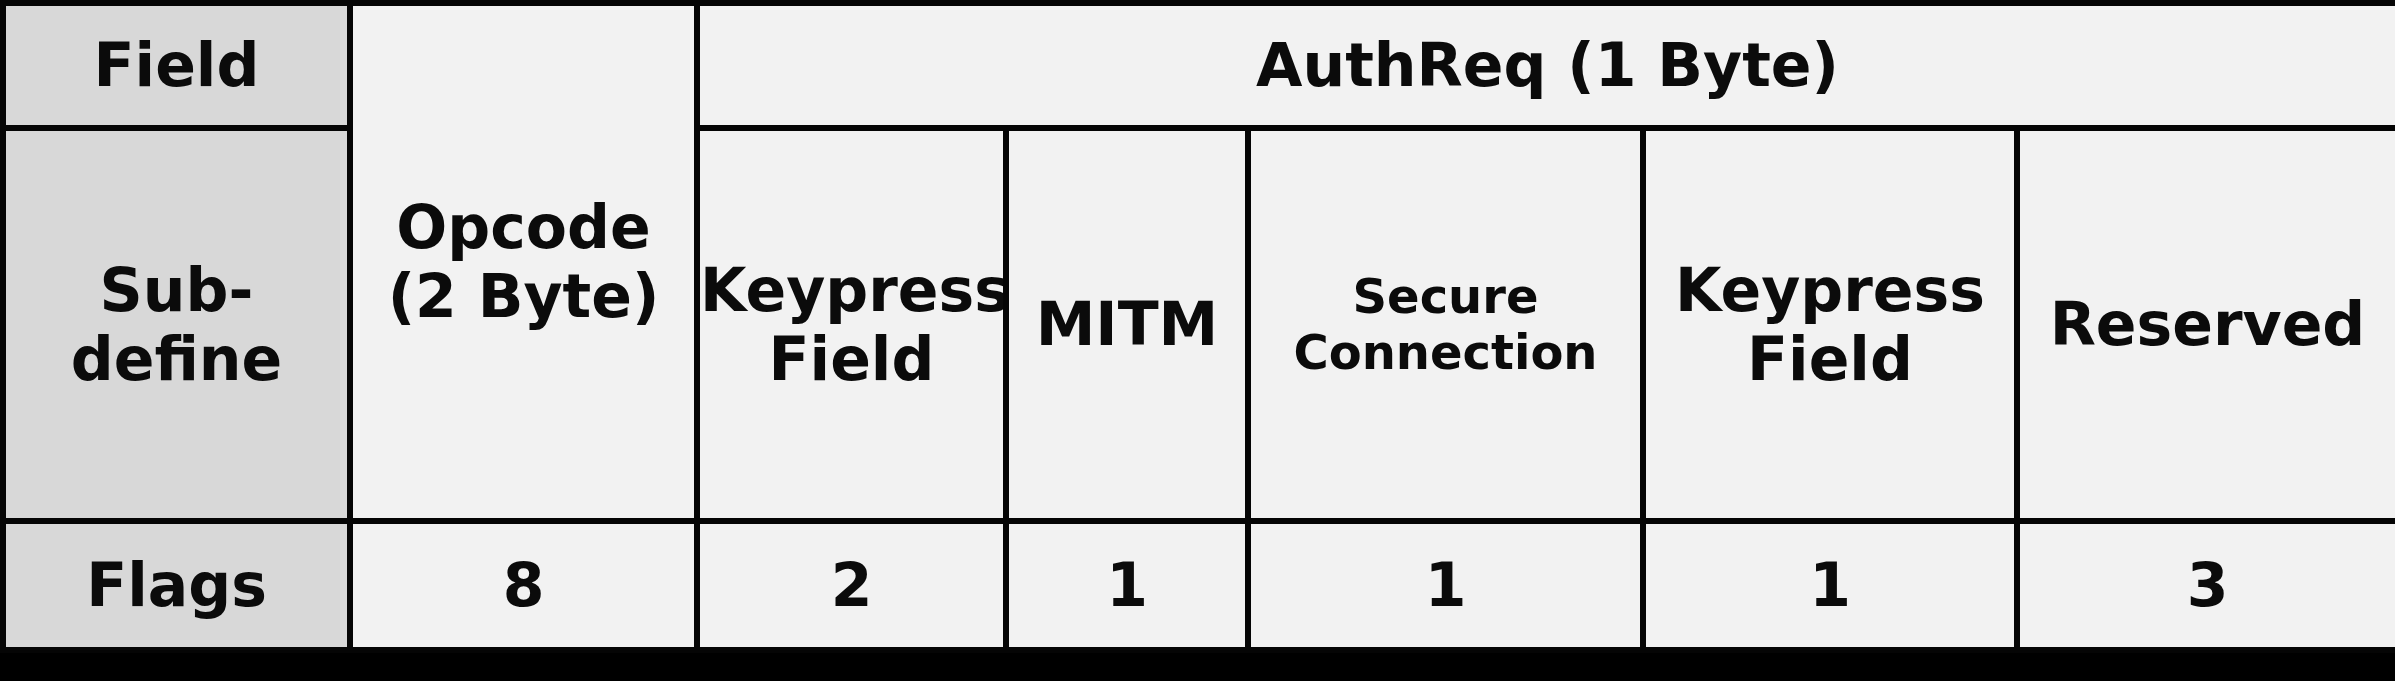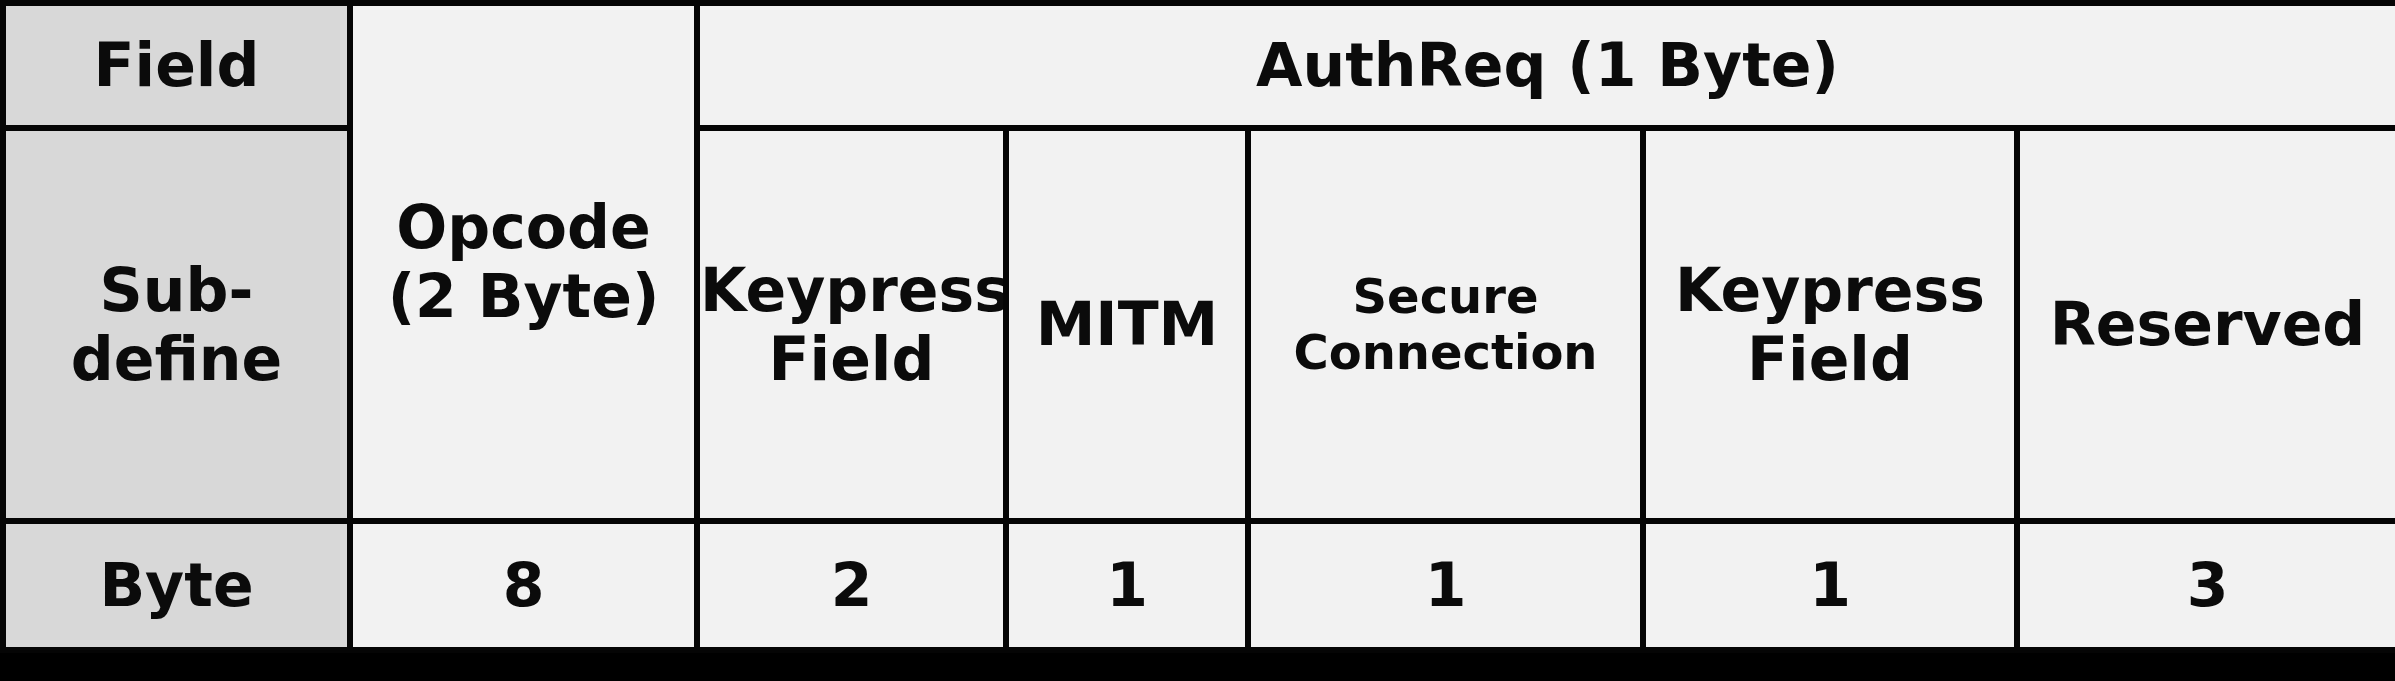--- a/index.html
+++ b/index.html
@@ -85,21 +85,21 @@
         <span class="ln">Secure</span>
         <span class="ln">Connection</span>
       </td>
       <td>
         <span class="ln">Keypress</span>
         <span class="ln">Field</span>
       </td>
       <td>Reserved</td>
     </tr>
     <tr class="row-bits">
-      <td class="gray">Byte</td>
+      <td class="gray">Flags</td>
       <td>8</td>
       <td>2</td>
       <td>1</td>
       <td>1</td>
       <td>1</td>
       <td>3</td>
     </tr>
   </tbody>
     </table>
   <div class="bottom-bar"></div>

